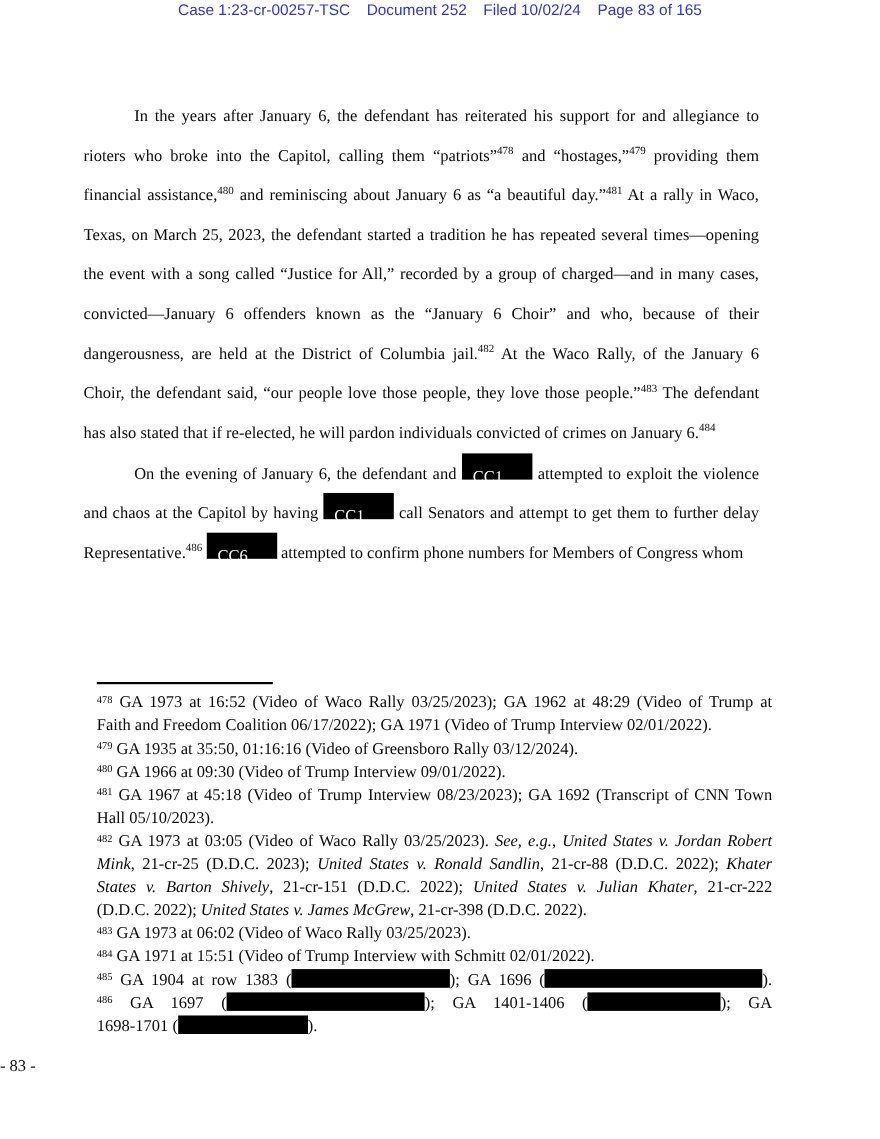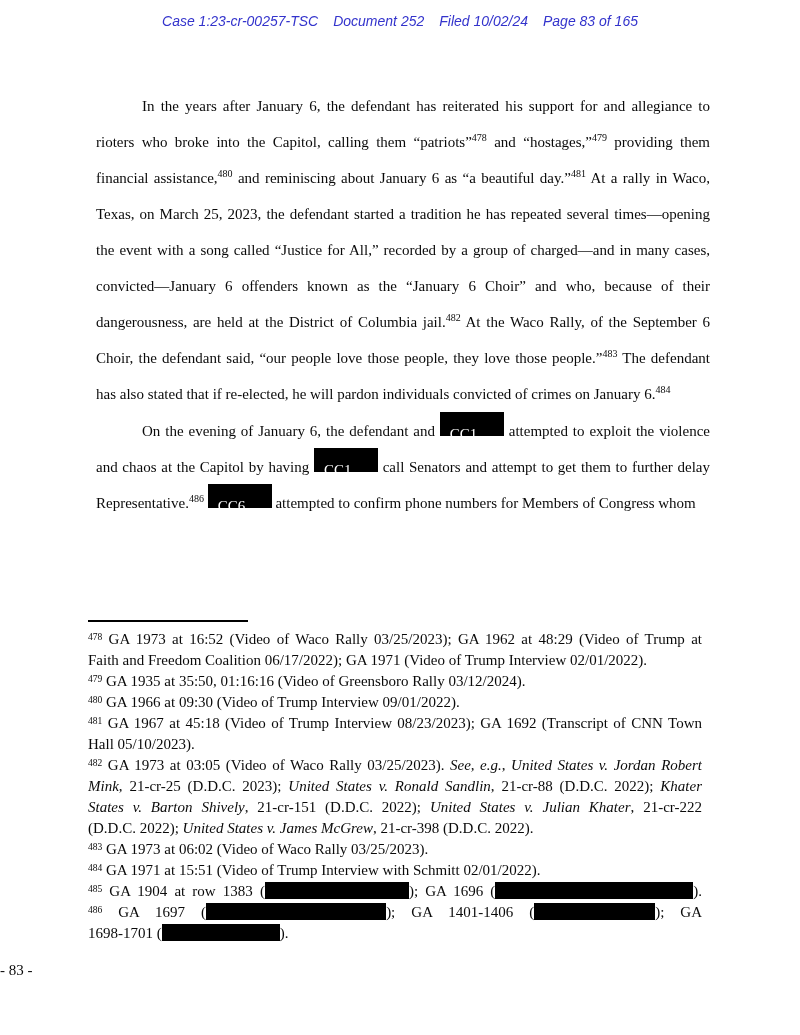--- a/index.html
+++ b/index.html
@@ -17,37 +17,36 @@
     width: 800px;
     height: 1035px;
     background: var(--page-bg);
     font-family: "Liberation Serif", serif;
     color: var(--text-color);
     overflow: hidden;
   }
 
   .header {
     position: absolute;
-    top: 13px;
+    top: 1px;
     left: 0;
     width: 100%;
     text-align: center;
     font-family: "Liberation Sans", sans-serif;
     font-size: 14px;
     color: var(--header-blue);
     white-space: nowrap;
-    font-style: italic;
   }
   .header span { display: inline-block; }
   .header span + span { margin-left: 15px; }
 
   .body-text {
     position: absolute;
     top: 88px;
-    left: 96px;
+    left: 76px;
     width: 614px;
     font-size: 15px;
   }
   .line {
     line-height: 36px;
     height: 36px;
     text-align: justify;
     text-align-last: justify;
     overflow: hidden;
   }
@@ -121,21 +120,21 @@
   </div>
 
   <div class="body-text">
     <div>
       <div class="line indent" style=""><span>In the years after January 6, the defendant has reiterated his support for and allegiance to</span></div>
       <div class="line" style=""><span>rioters who broke into the Capitol, calling them “patriots”</span><sup class="fn-ref">478</sup><span> and “hostages,”</span><sup class="fn-ref">479</sup><span> providing them</span></div>
       <div class="line" style=""><span>financial assistance,</span><sup class="fn-ref">480</sup><span> and reminiscing about January 6 as “a beautiful day.”</span><sup class="fn-ref">481</sup><span> At a rally in Waco,</span></div>
       <div class="line" style=""><span>Texas, on March 25, 2023, the defendant started a tradition he has repeated several times—opening</span></div>
       <div class="line" style=""><span>the event with a song called “Justice for All,” recorded by a group of charged—and in many cases,</span></div>
       <div class="line" style=""><span>convicted—January 6 offenders known as the “January 6 Choir” and who, because of their</span></div>
-      <div class="line" style=""><span>dangerousness, are held at the District of Columbia jail.</span><sup class="fn-ref">482</sup><span> At the Waco Rally, of the September 6</span></div>
+      <div class="line" style=""><span>dangerousness, are held at the District of Columbia jail.</span><sup class="fn-ref">482</sup><span> At the Waco Rally, of the January 6</span></div>
       <div class="line" style=""><span>Choir, the defendant said, “our people love those people, they love those people.”</span><sup class="fn-ref">483</sup><span> The defendant</span></div>
       <div class="line last" style=""><span>has also stated that if re-elected, he will pardon individuals convicted of crimes on January 6.</span><sup class="fn-ref">484</sup></div>
     </div>
     <div>
       <div class="line indent" style=""><span>On the evening of January 6, the defendant and </span><span class="redact-label">CC1</span><span> attempted to exploit the violence</span></div>
       <div class="line" style=""><span>and chaos at the Capitol by having </span><span class="redact-label">CC1</span><span> call Senators and attempt to get them to further delay</span></div>
       <div class="line last" style=""><span>Representative.</span><sup class="fn-ref">486</sup><span> </span><span class="redact-label">CC6</span><span> attempted to confirm phone numbers for Members of Congress whom</span></div>
     </div>
   </div>
 

